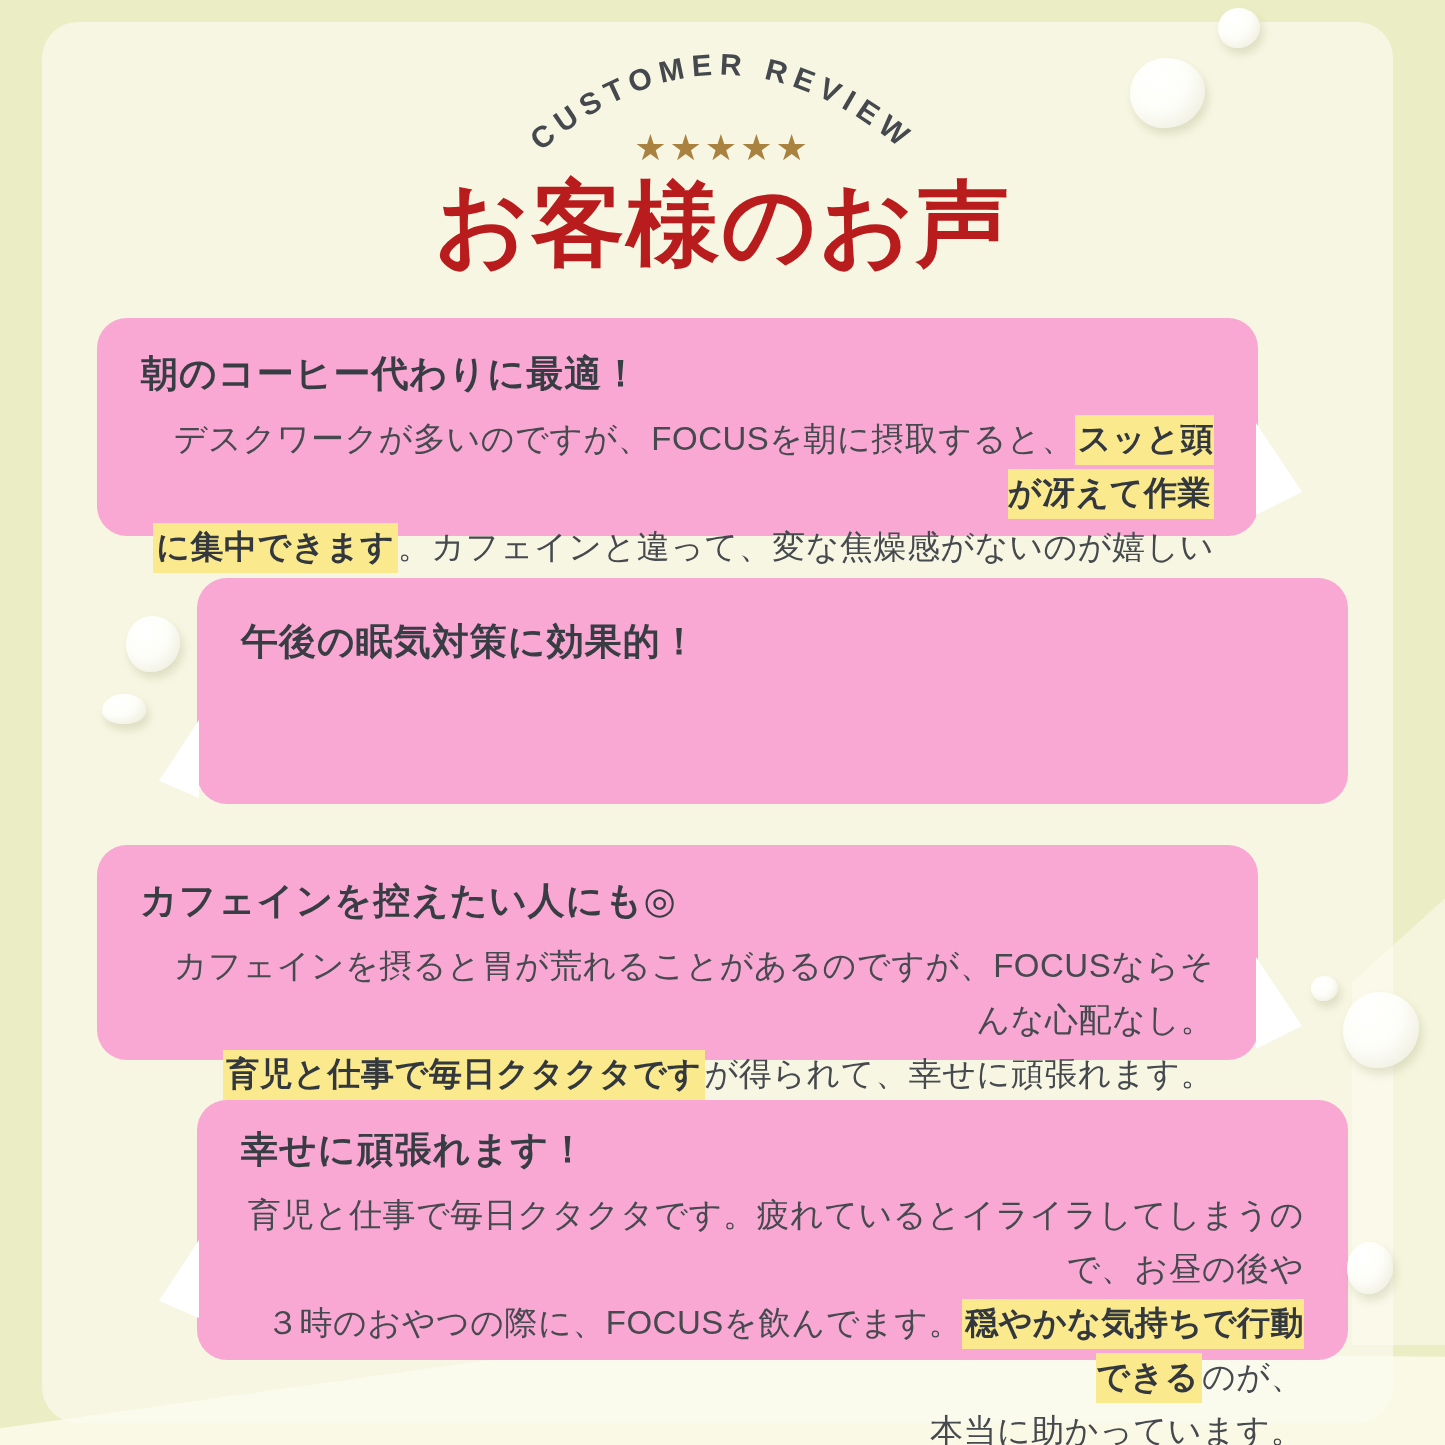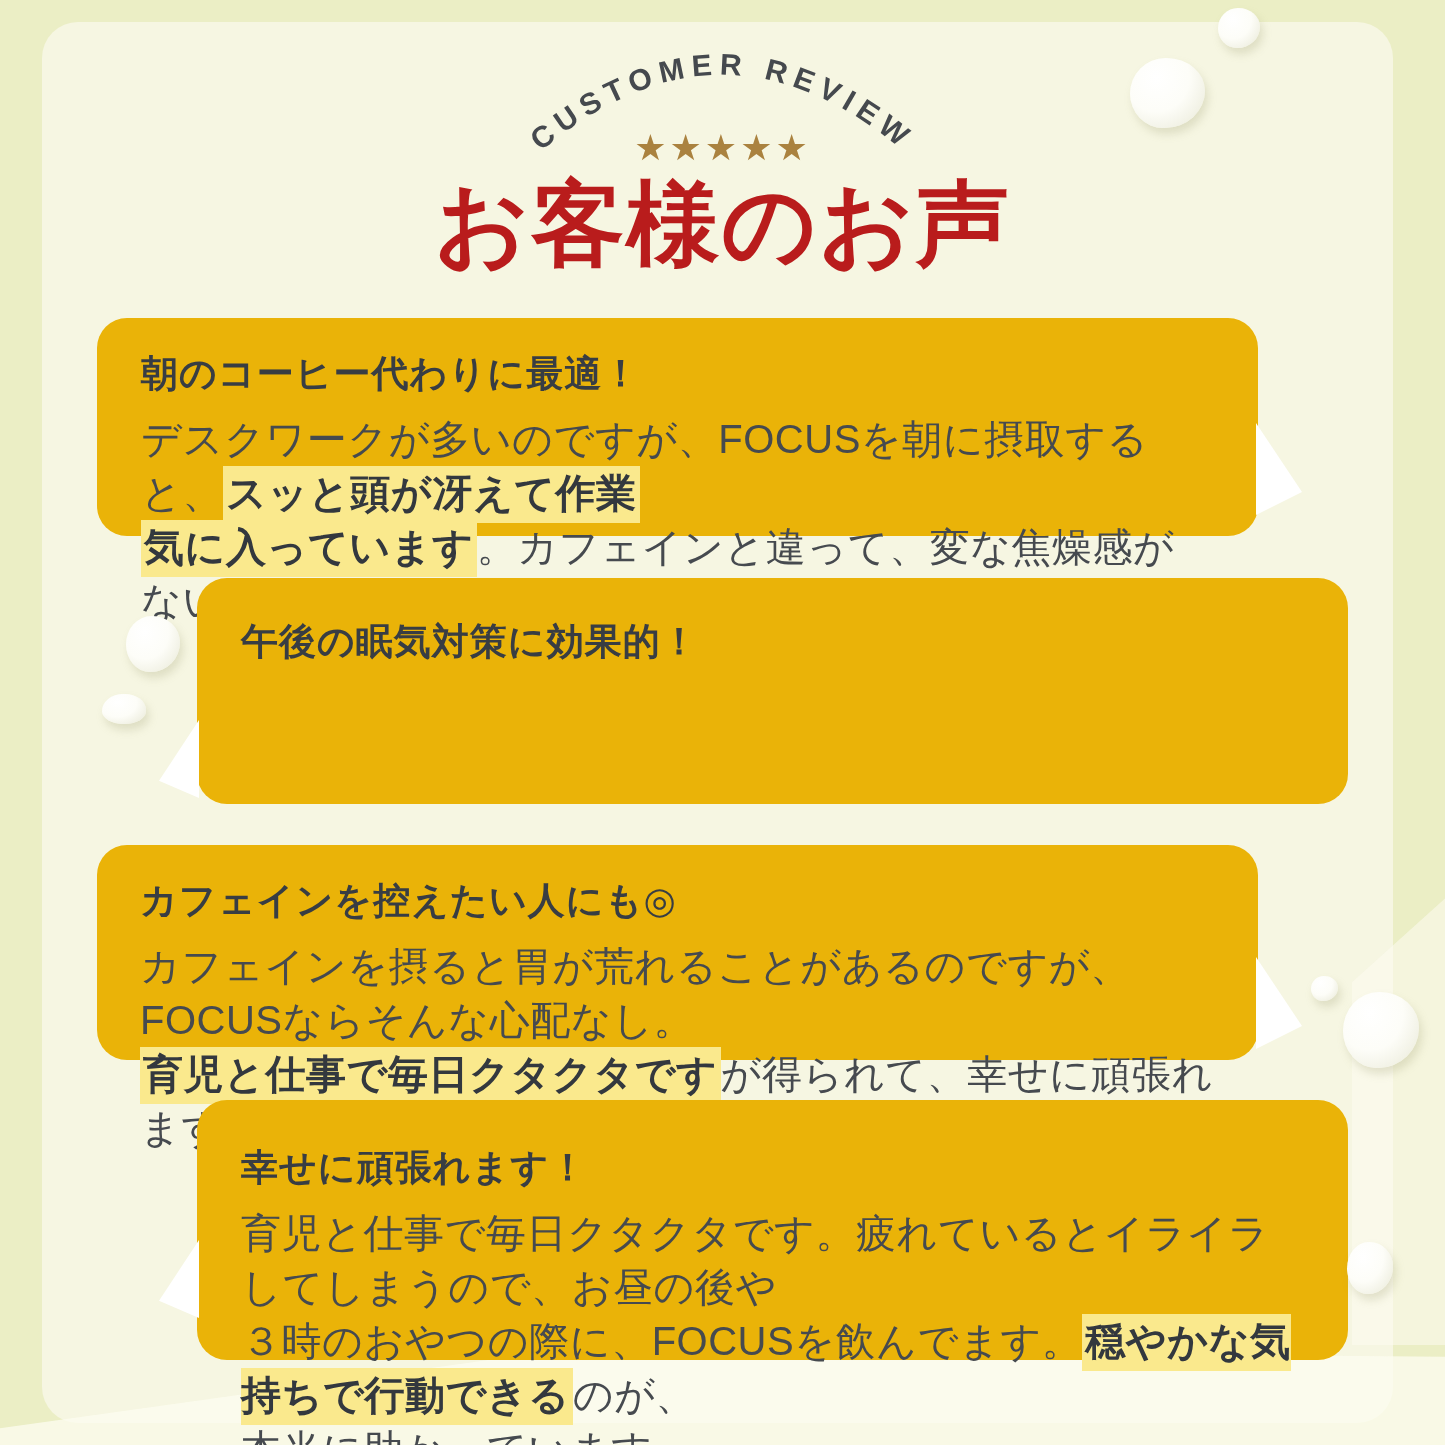--- a/index.html
+++ b/index.html
@@ -64,51 +64,52 @@
     font-size: 93px;
     font-weight: 600;
     letter-spacing: 2px;
     color: #b91c1c;
     line-height: 1.15;
   }
 
   
   .bubble {
     position: absolute;
-    background: #eab308;
+    background: #f9a8d4;
     border-radius: 30px;
     box-sizing: border-box;
     padding: 34px 44px 0 44px;
   }
   .bubble h3 {
     margin: 0 0 16px 0;
     font-size: 37px;
     font-weight: 700;
     letter-spacing: 1px;
     color: #383d43;
     line-height: 1.2;
   }
   .bubble p {
     margin: 0;
-    font-size: 40px;
+    font-size: 33px;
     line-height: 54px;
     color: #464a4f;
     letter-spacing: 0.5px;
+    text-align: right;
   }
   .hl {
     font-weight: 700;
     color: #33383e;
     background: #fae98d;
     padding: 5px 3px 8px 3px;
   }
 
   .b1 { left: 97px;  top: 318px;  width: 1161px; height: 218px; }
   .b2 { left: 197px; top: 578px;  width: 1151px; height: 226px; padding-top: 42px; }
   .b3 { left: 97px;  top: 845px;  width: 1161px; height: 215px; padding-left: 43px; }
-  .b4 { left: 197px; top: 1100px; width: 1151px; height: 260px; padding-top: 46px; }
+  .b4 { left: 197px; top: 1100px; width: 1151px; height: 260px; padding-top: 28px; }
 
   .tail {
     position: absolute;
     background: #ffffff;
   }
   .tail-r { right: -44px; width: 46px; height: 92px; clip-path: polygon(0 0, 100% 75%, 0 100%); }
   .tail-l { left: -38px;  width: 40px; height: 78px; clip-path: polygon(100% 0, 0 78%, 100% 100%); }
   .b1 .tail-r { top: 105px; }
   .b3 .tail-r { top: 112px; }
   .b2 .tail-l { top: 142px; }
@@ -145,21 +146,21 @@
     <text>
       <textPath href="#arc-path" startOffset="50%" text-anchor="middle">CUSTOMER REVIEW</textPath>
     </text>
   </svg>
   <div class="stars">★★★★★</div>
   <div class="page-title">お客様のお声</div>
 
   <div class="bubble b1">
     <div class="tail tail-r"></div>
     <h3>朝のコーヒー代わりに最適！</h3>
-    <p><span>デスクワークが多いのですが、FOCUSを朝に摂取すると、</span><span class="hl">スッと頭が冴えて作業</span><br><span class="hl">気に入っています</span><span>。カフェインと違って、変な焦燥感がないのが嬉しいです。</span></p>
+    <p><span>デスクワークが多いのですが、FOCUSを朝に摂取すると、</span><span class="hl">スッと頭が冴えて作業</span><br><span class="hl">に集中できます</span><span>。カフェインと違って、変な焦燥感がないのが嬉しいです。</span></p>
   </div>
 
   <div class="bubble b2">
     <div class="tail tail-l"></div>
     <h3>午後の眠気対策に効果的！</h3>
   </div>
 
   <div class="bubble b3">
     <div class="tail tail-r"></div>
     <h3>カフェインを控えたい人にも◎</h3>

